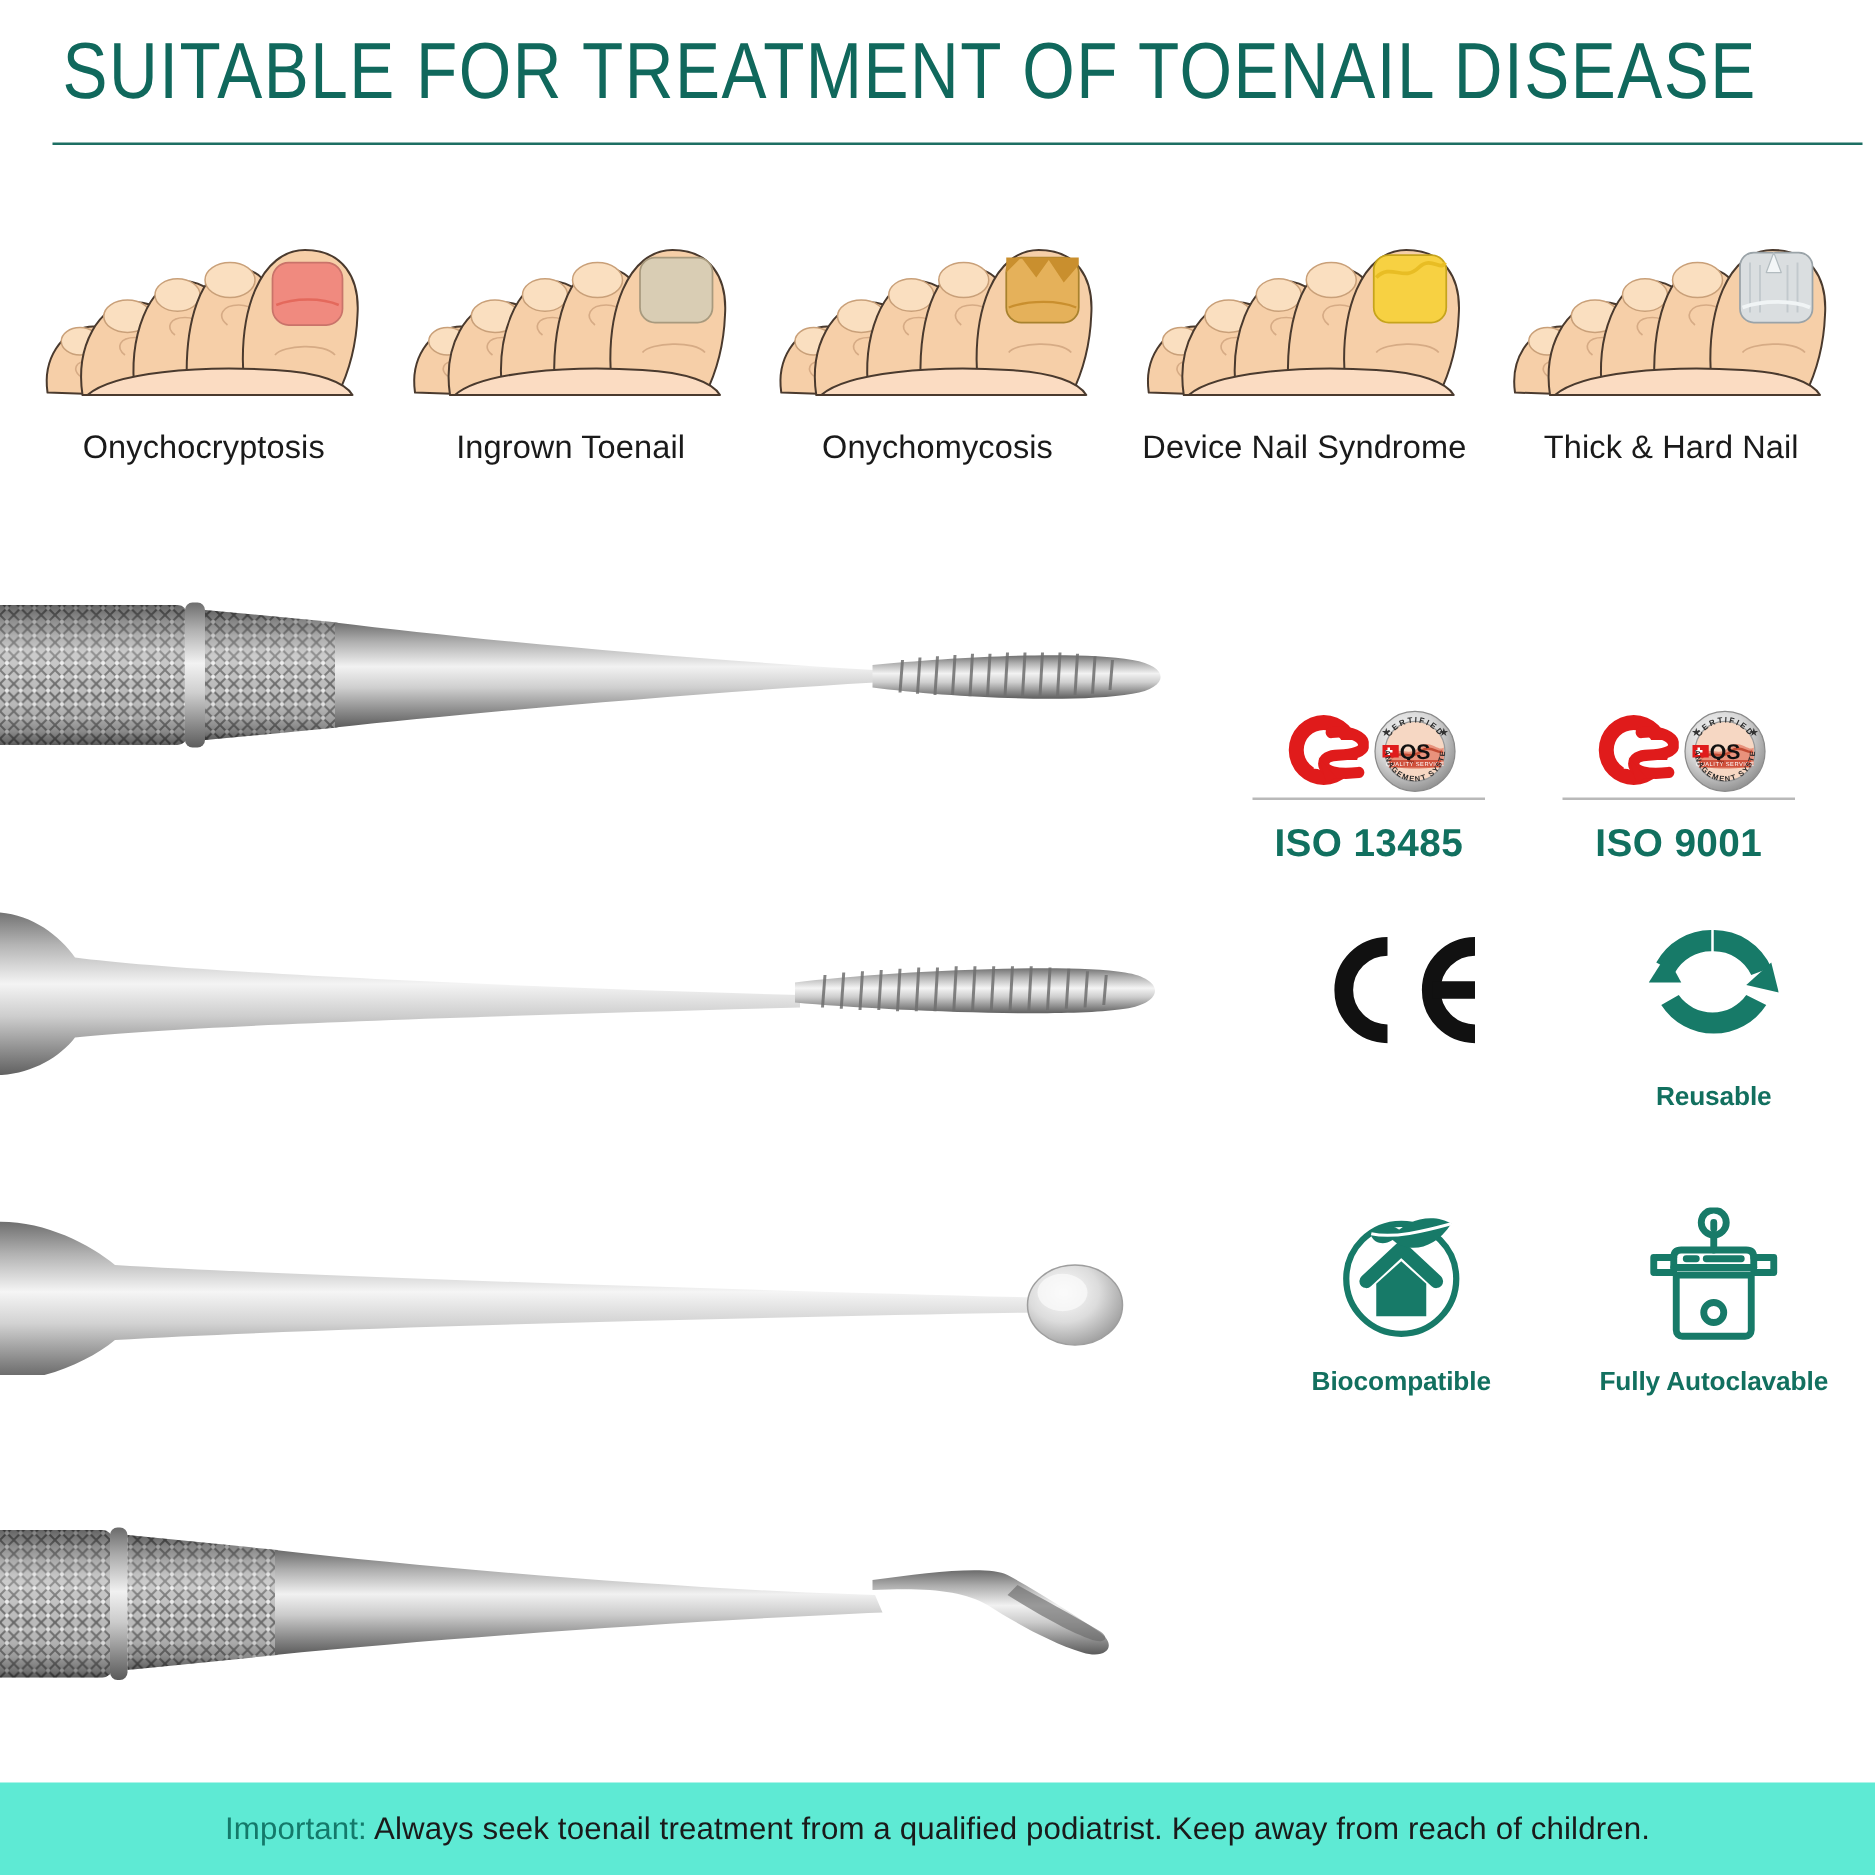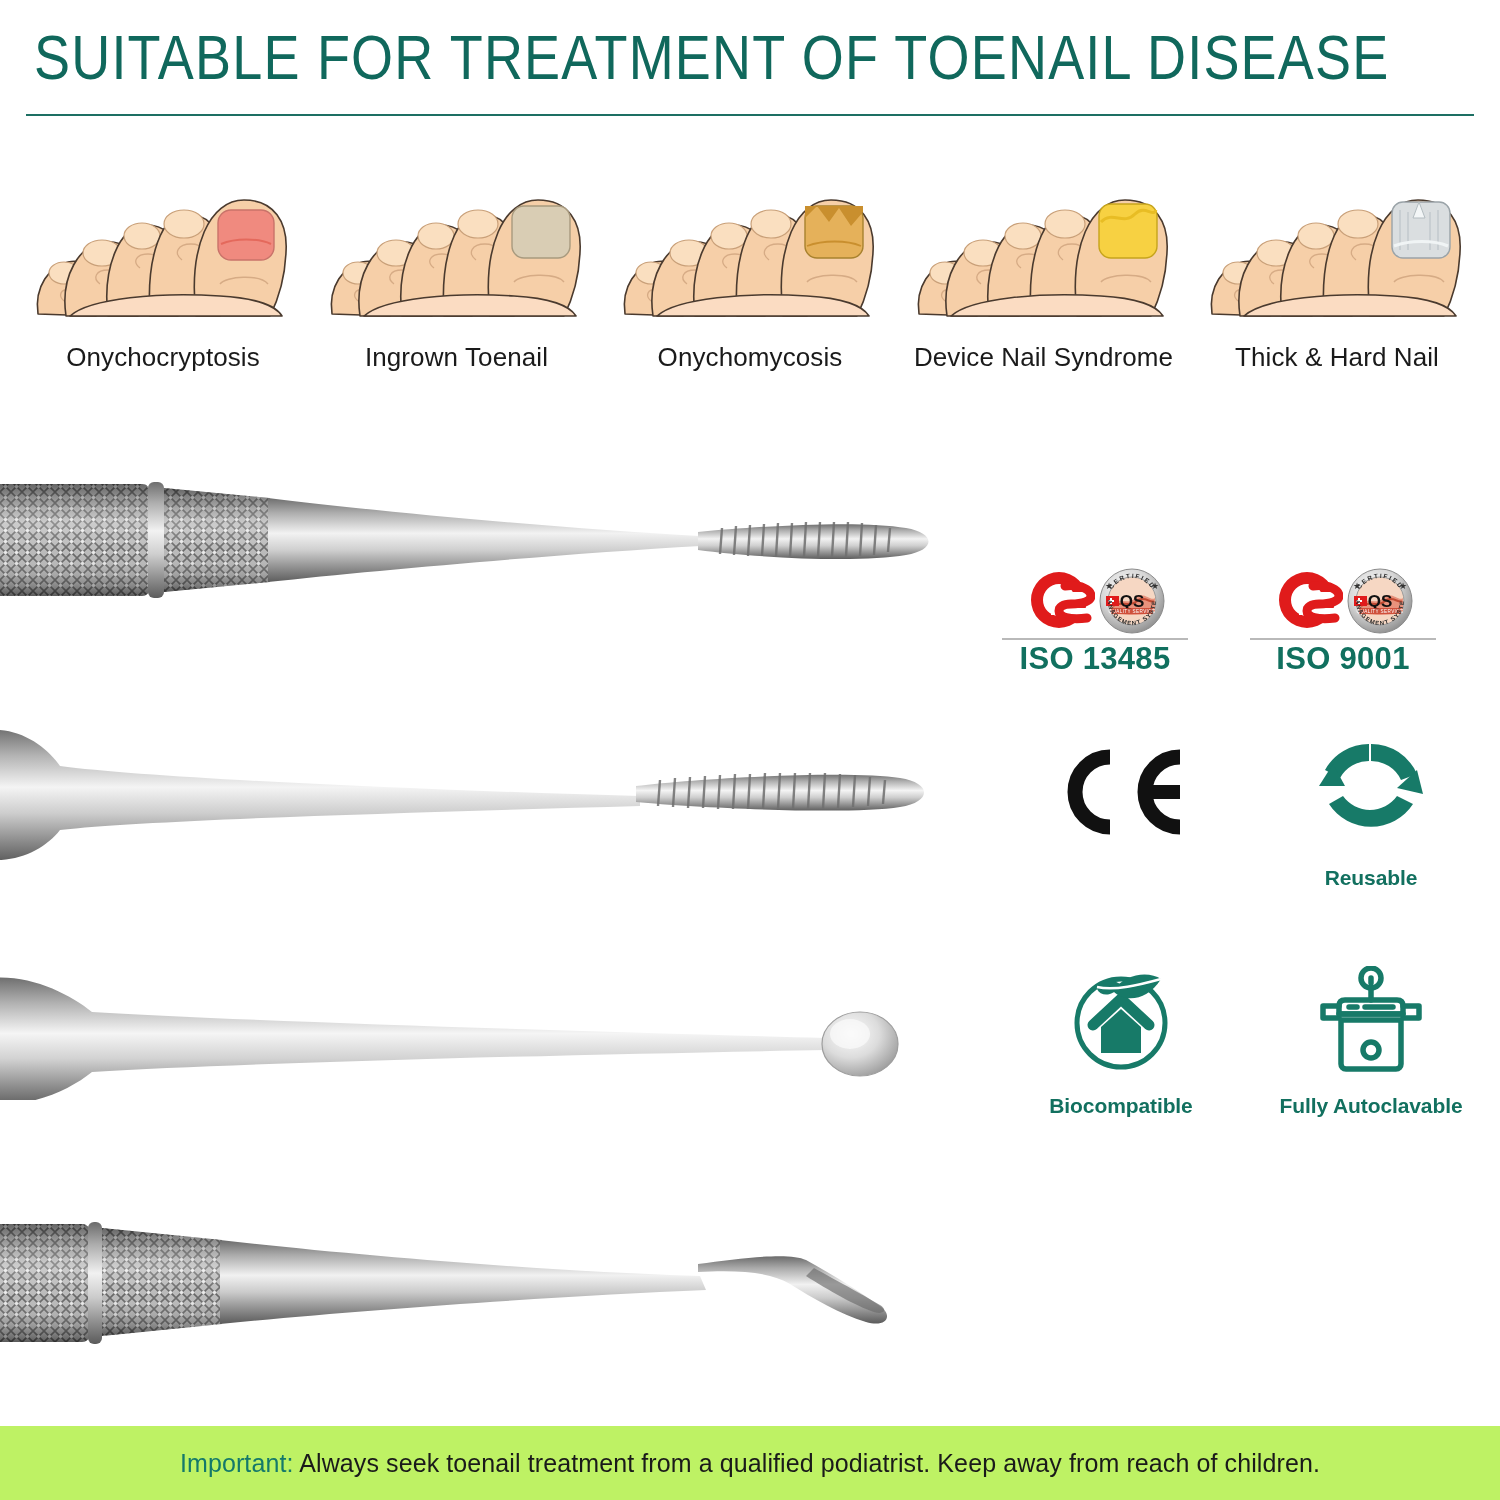--- a/index.html
+++ b/index.html
@@ -4,21 +4,21 @@
 <style>
   html,body{margin:0;padding:0;}
   body{
     width:1500px;height:1500px;background:#ffffff;
     font-family:"Liberation Sans","DejaVu Sans",sans-serif;
     overflow:hidden;position:relative;
   }
   .page{position:relative;width:1500px;height:1500px;}
 
   
-  .header{position:absolute;left:0;top:0;width:1328px;height:118px;}
+  .header{position:absolute;left:16px;top:0;width:1328px;height:118px;}
   .header-title{
     position:absolute;left:34px;top:18px;width:1440px;
     font-size:54px;line-height:66px;letter-spacing:1.2px;
     color:#10685c;font-weight:400;white-space:nowrap;
     transform:scaleY(1.18);transform-origin:left top;
   }
   .header-rule{
     position:absolute;left:26px;top:114px;width:1448px;height:2px;
     background:#1d6f63;
   }
@@ -45,36 +45,36 @@
     font-size:37px;font-weight:bold;color:#10685c;letter-spacing:-0.4px;
     white-space:nowrap;
   }
   .iso-row{position:absolute;left:20px;top:96px;width:480px;
     display:flex;gap:58px;align-items:flex-start;}
   .iso-block{width:190px;display:flex;flex-direction:column;align-items:center;}
   .iso-logos{display:flex;align-items:center;gap:4px;height:70px;}
   .iso-rule{width:186px;height:2px;background:#b9b9b9;margin-top:2px;}
   .iso-text{
     font-size:31px;font-weight:bold;color:#11705f;letter-spacing:.3px;
-    margin-top:1px;white-space:nowrap;
+    margin-top:17px;white-space:nowrap;
   }
 
   .badge-grid{position:absolute;left:16px;top:258px;width:500px;}
   .badge-row{display:flex;}
   .badge{width:250px;display:flex;flex-direction:column;align-items:center;}
   .badge-art{height:128px;display:flex;align-items:center;justify-content:center;}
   .badge-caption{
     margin-top:10px;font-size:21px;font-weight:bold;color:#12705f;
     white-space:nowrap;letter-spacing:-0.1px;
   }
   .badge-row.second{margin-top:66px;}
 
   
   .footer{position:absolute;left:0;top:1426px;width:1500px;height:74px;
-    background:#bef264;display:flex;align-items:center;justify-content:center;}
+    background:#5eead4;display:flex;align-items:center;justify-content:center;}
   .footer-text{font-size:25px;color:#1a1a1a;white-space:nowrap;letter-spacing:.1px;}
   .footer-em{color:#14796a;}
 </style>
 </head>
 <body>
 
 <div class="page">
 
   <div class="header">
     <div class="header-title">SUITABLE FOR TREATMENT OF TOENAIL DISEASE</div>

